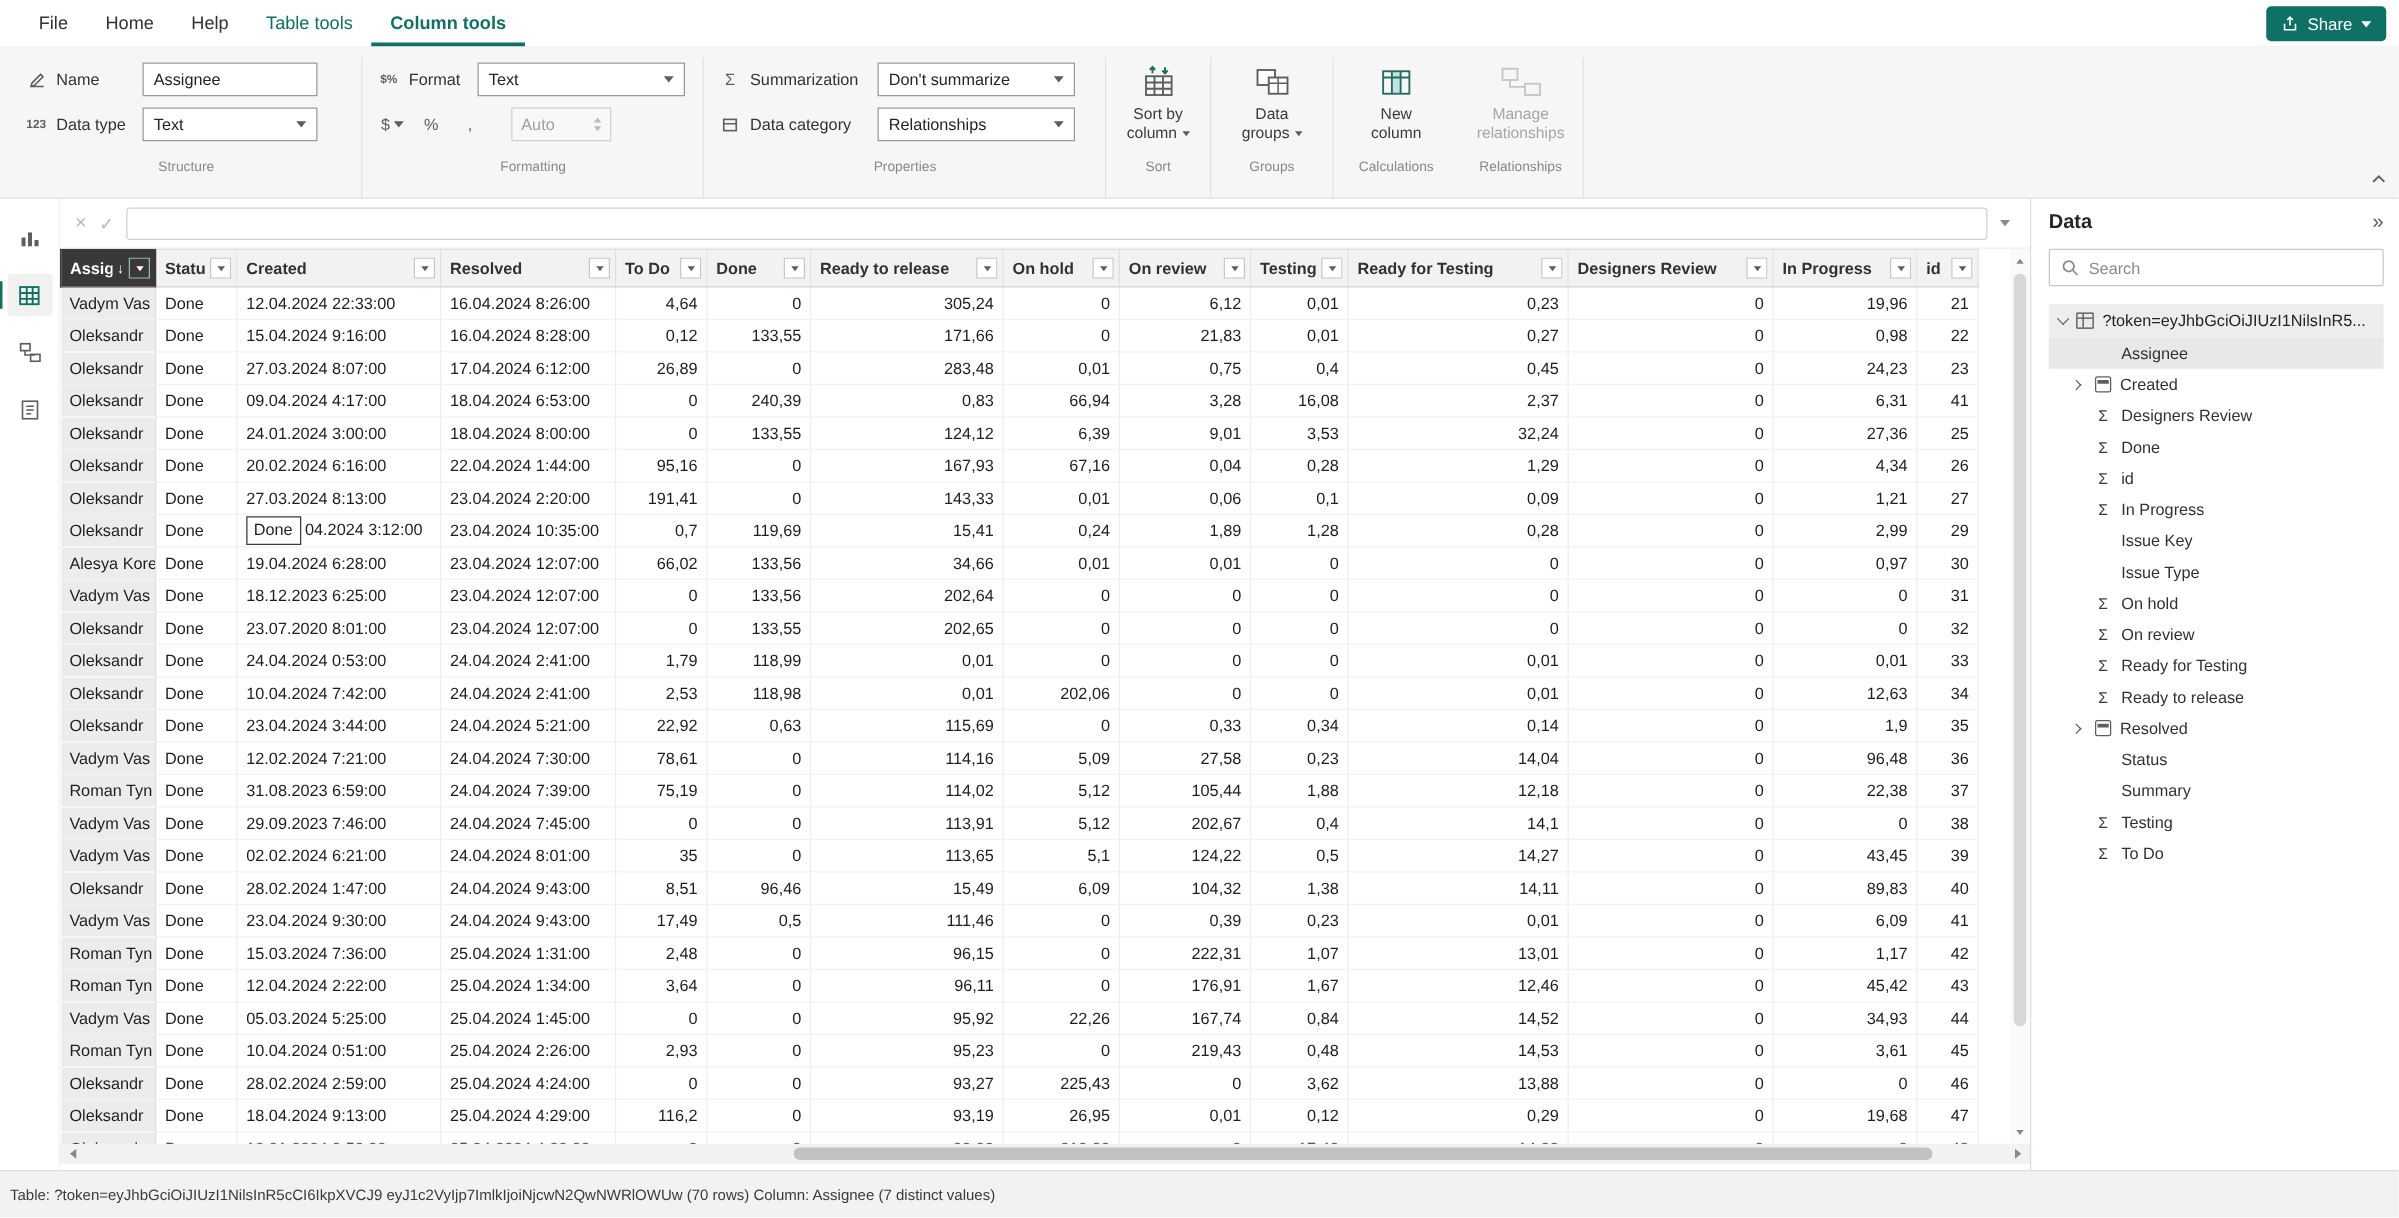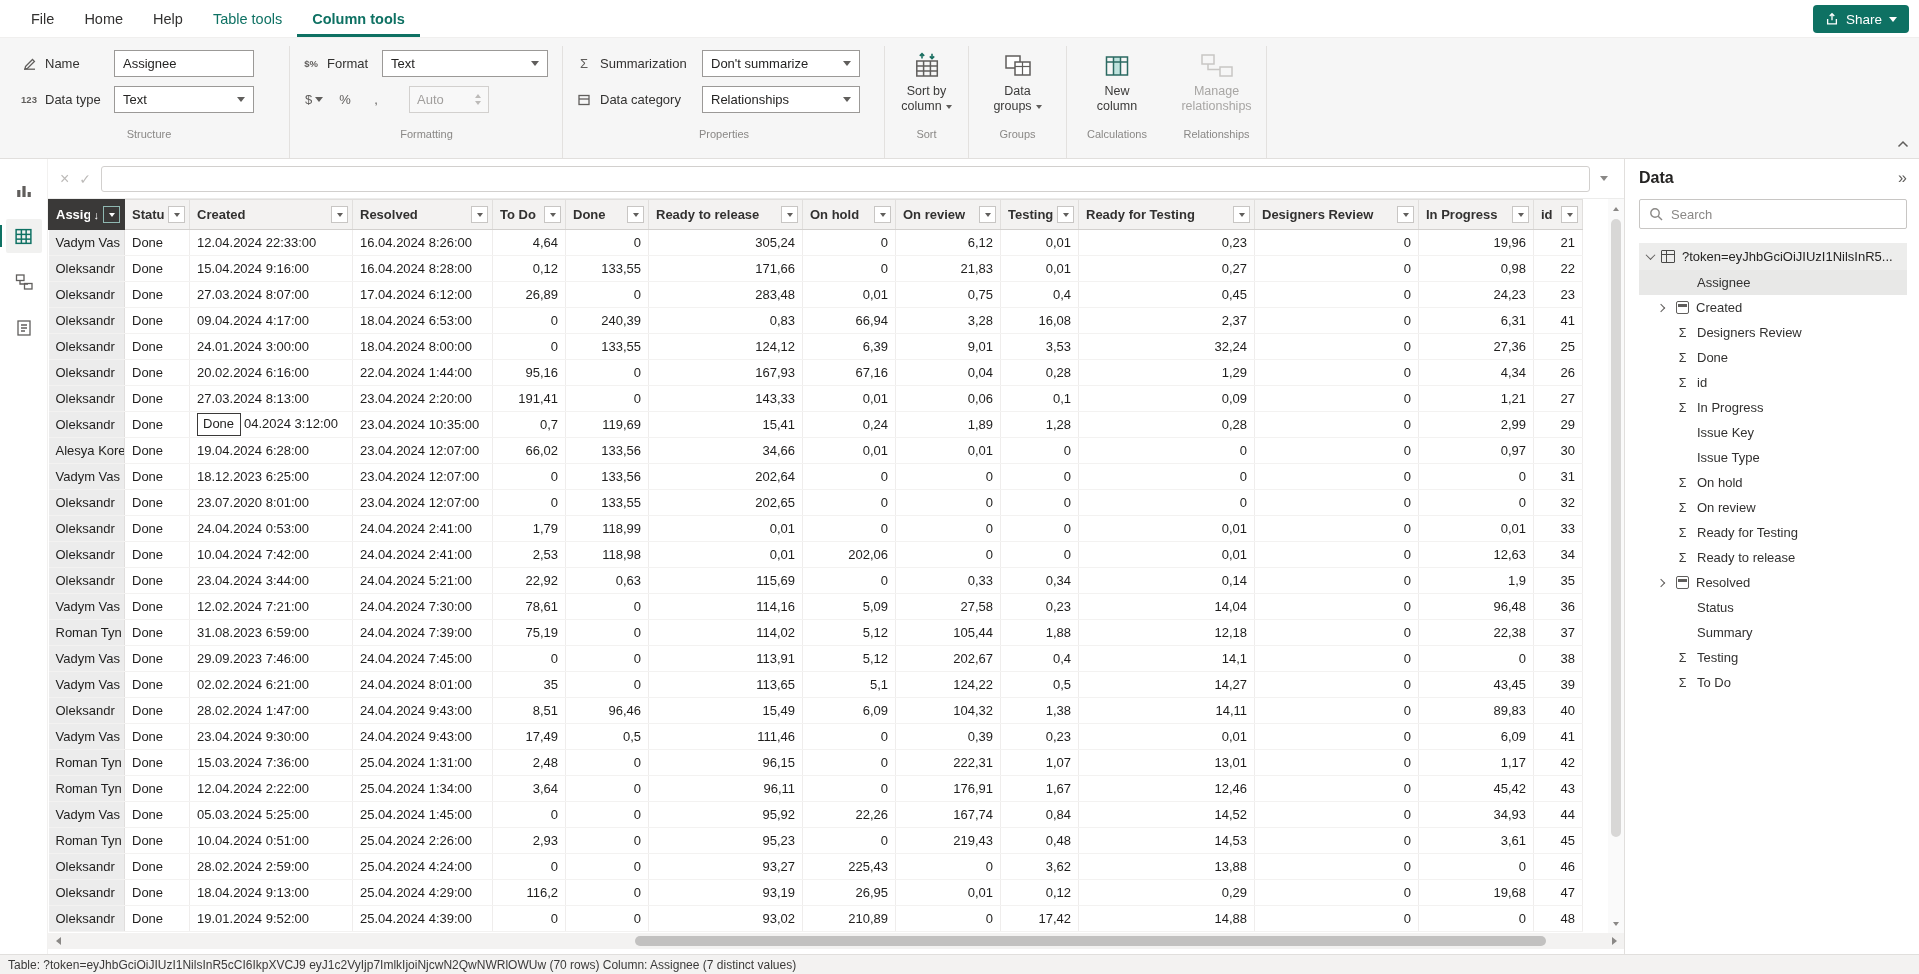--- a/index.html
+++ b/index.html
@@ -100,21 +100,21 @@
   .field-list li.selected{background:#e8e8e7;}
   .field-list li.selected::before{content:"";position:absolute;left:0;top:0;bottom:0;width:3px;background:var(--accent);}
   .field-list .sigma{width:15px;text-align:center;font-size:12.5px;color:#3b3a39;flex:0 0 auto;}
   .field-list .ico-spacer{width:15px;flex:0 0 auto;}
   .field-list .chev{position:absolute;left:33px;width:6px;height:6px;border-right:1.5px solid #605e5c;border-bottom:1.5px solid #605e5c;transform:rotate(-45deg);}
   .field-list .cal{width:13px;height:13px;border:1.4px solid #605e5c;border-radius:2px;position:relative;flex:0 0 auto;margin-left:1px;}
   .field-list .cal::before{content:"";position:absolute;left:1px;right:1px;top:2px;height:2.5px;background:#605e5c;}
   .f-lbl{white-space:nowrap;overflow:hidden;color:#323130;}
 
   
-  .statusbar{height:20px;flex:0 0 auto;background:#f3f2f1;border-top:1px solid #e1dfdd;display:flex;align-items:center;padding-left:8px;font-size:12px;color:#3b3a39;white-space:nowrap;overflow:hidden;}
+  .statusbar{height:38px;flex:0 0 auto;background:#f3f2f1;border-top:1px solid #e1dfdd;display:flex;align-items:center;padding-left:8px;font-size:12px;color:#3b3a39;white-space:nowrap;overflow:hidden;}
 </style>
 </head>
 <body>
 
 <div class="app">
 
   <div class="menubar">
     <div style="display:flex;align-items:stretch;">
         <div class="menu-item">File</div>
         <div class="menu-item">Home</div>

